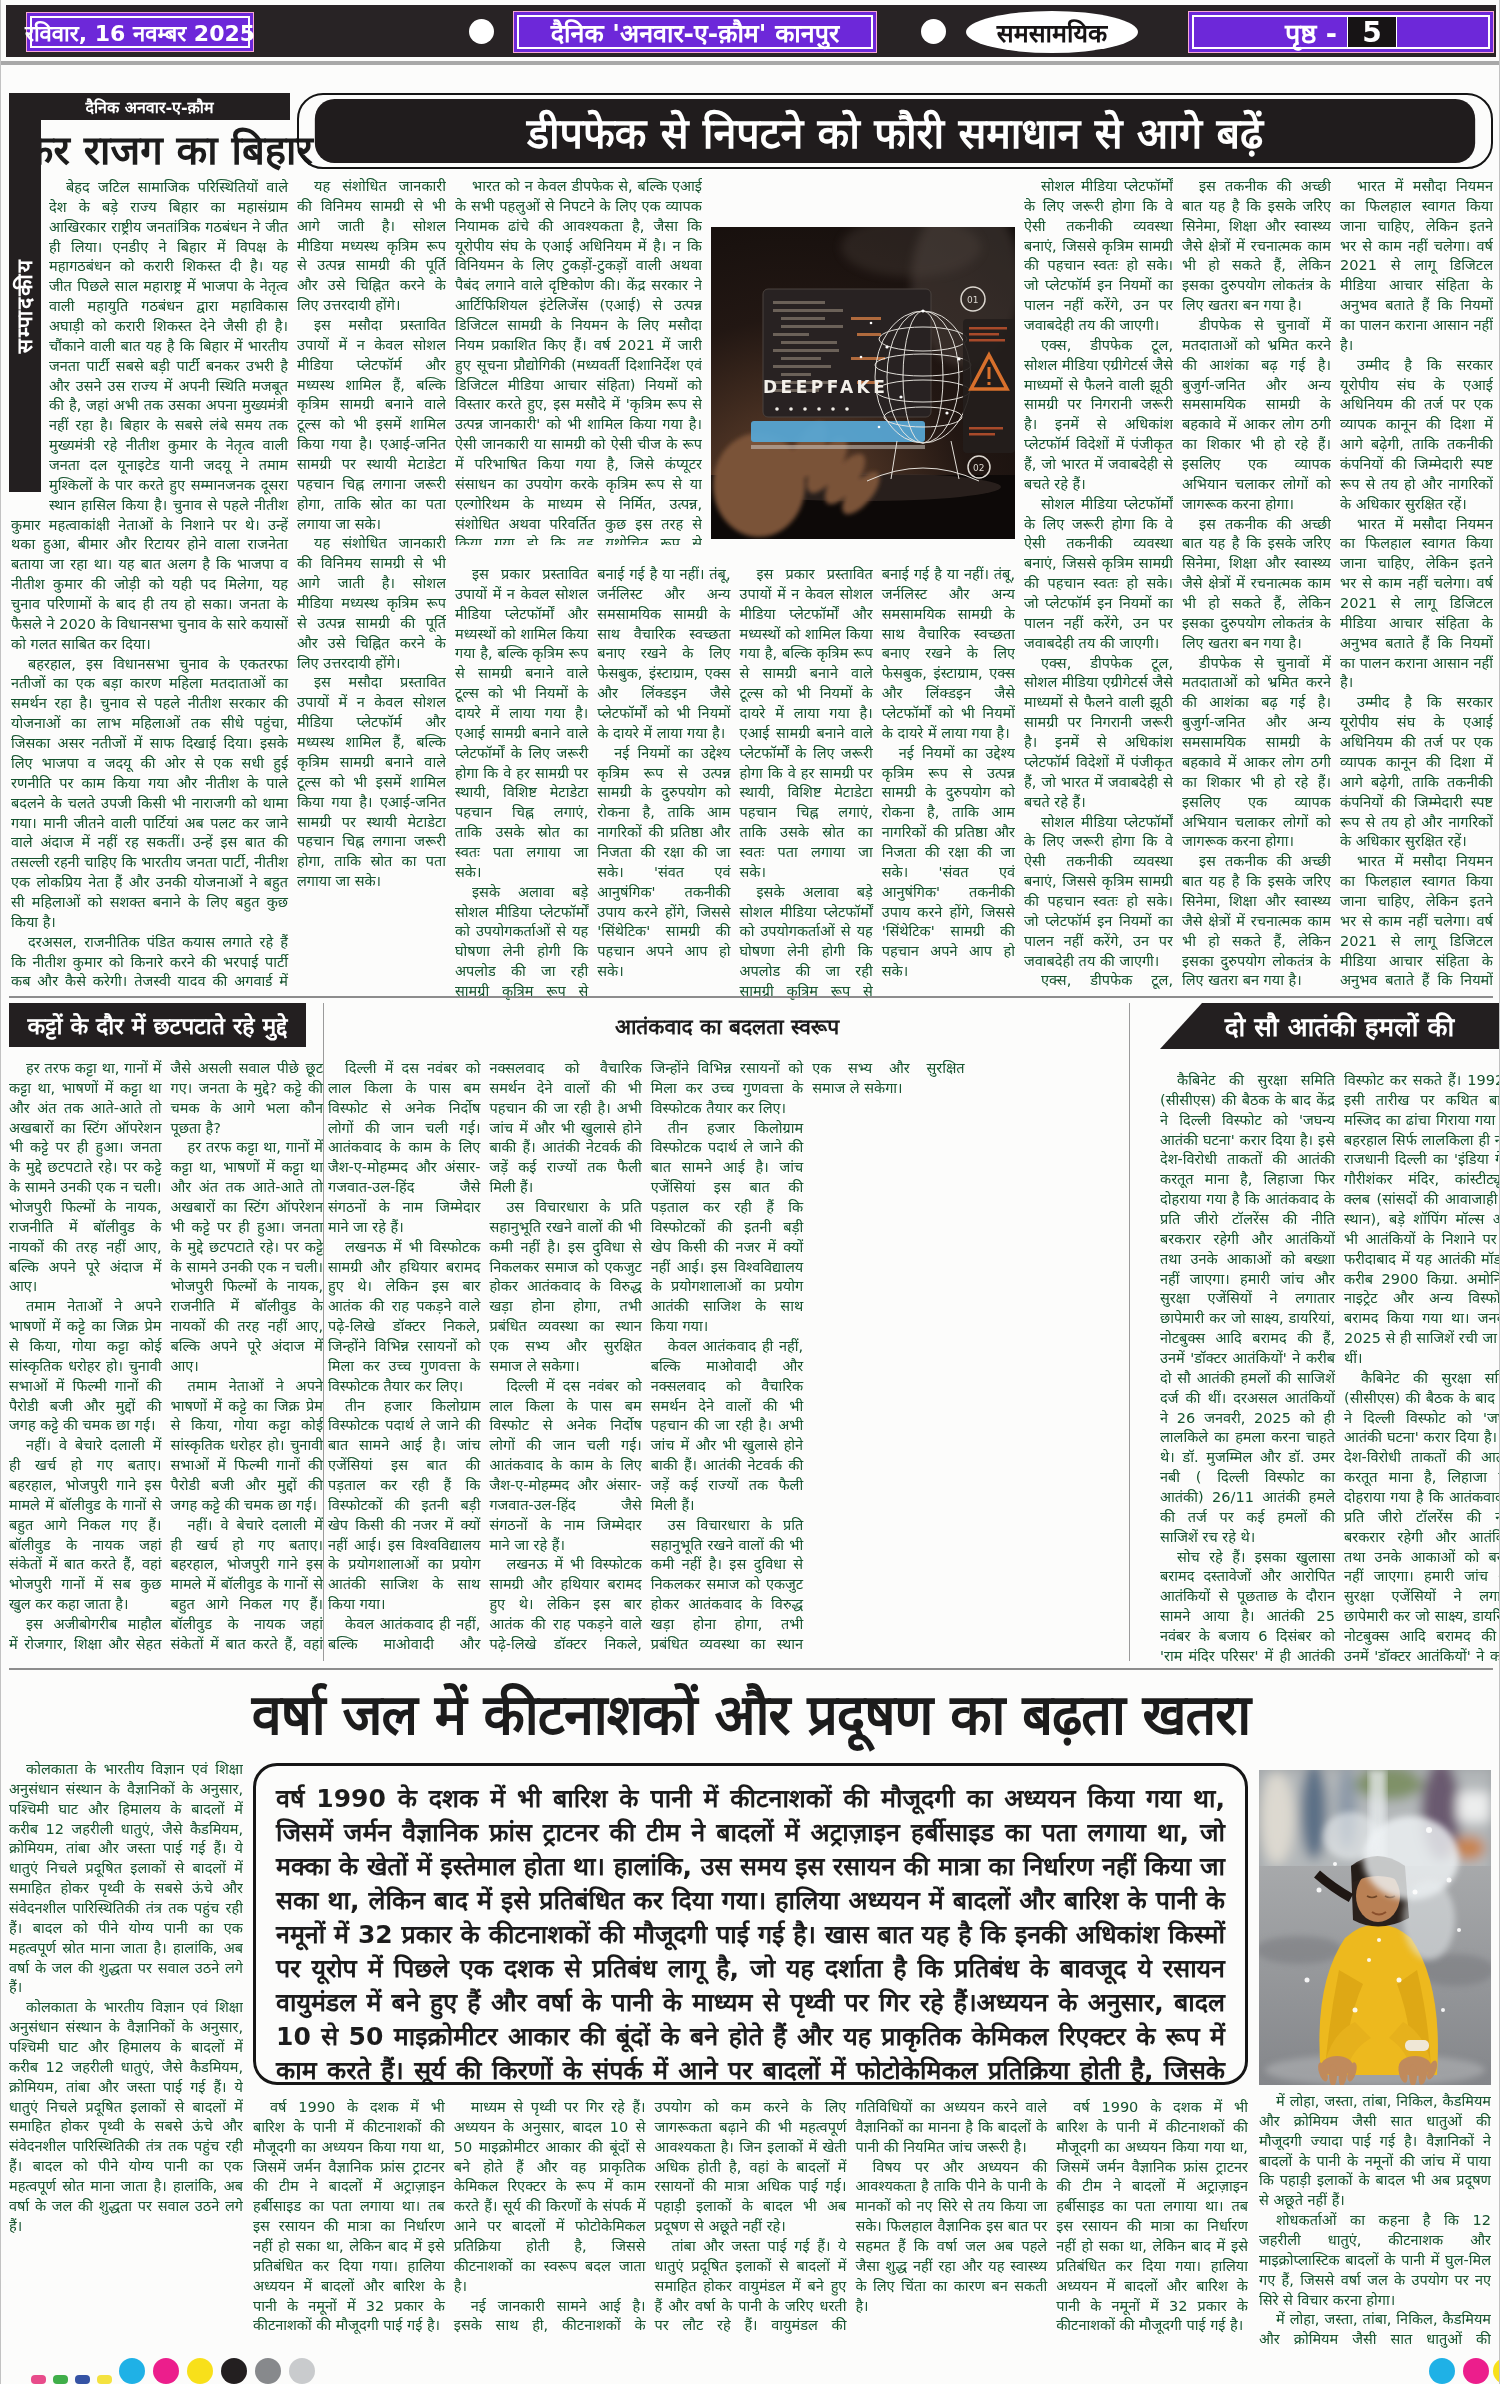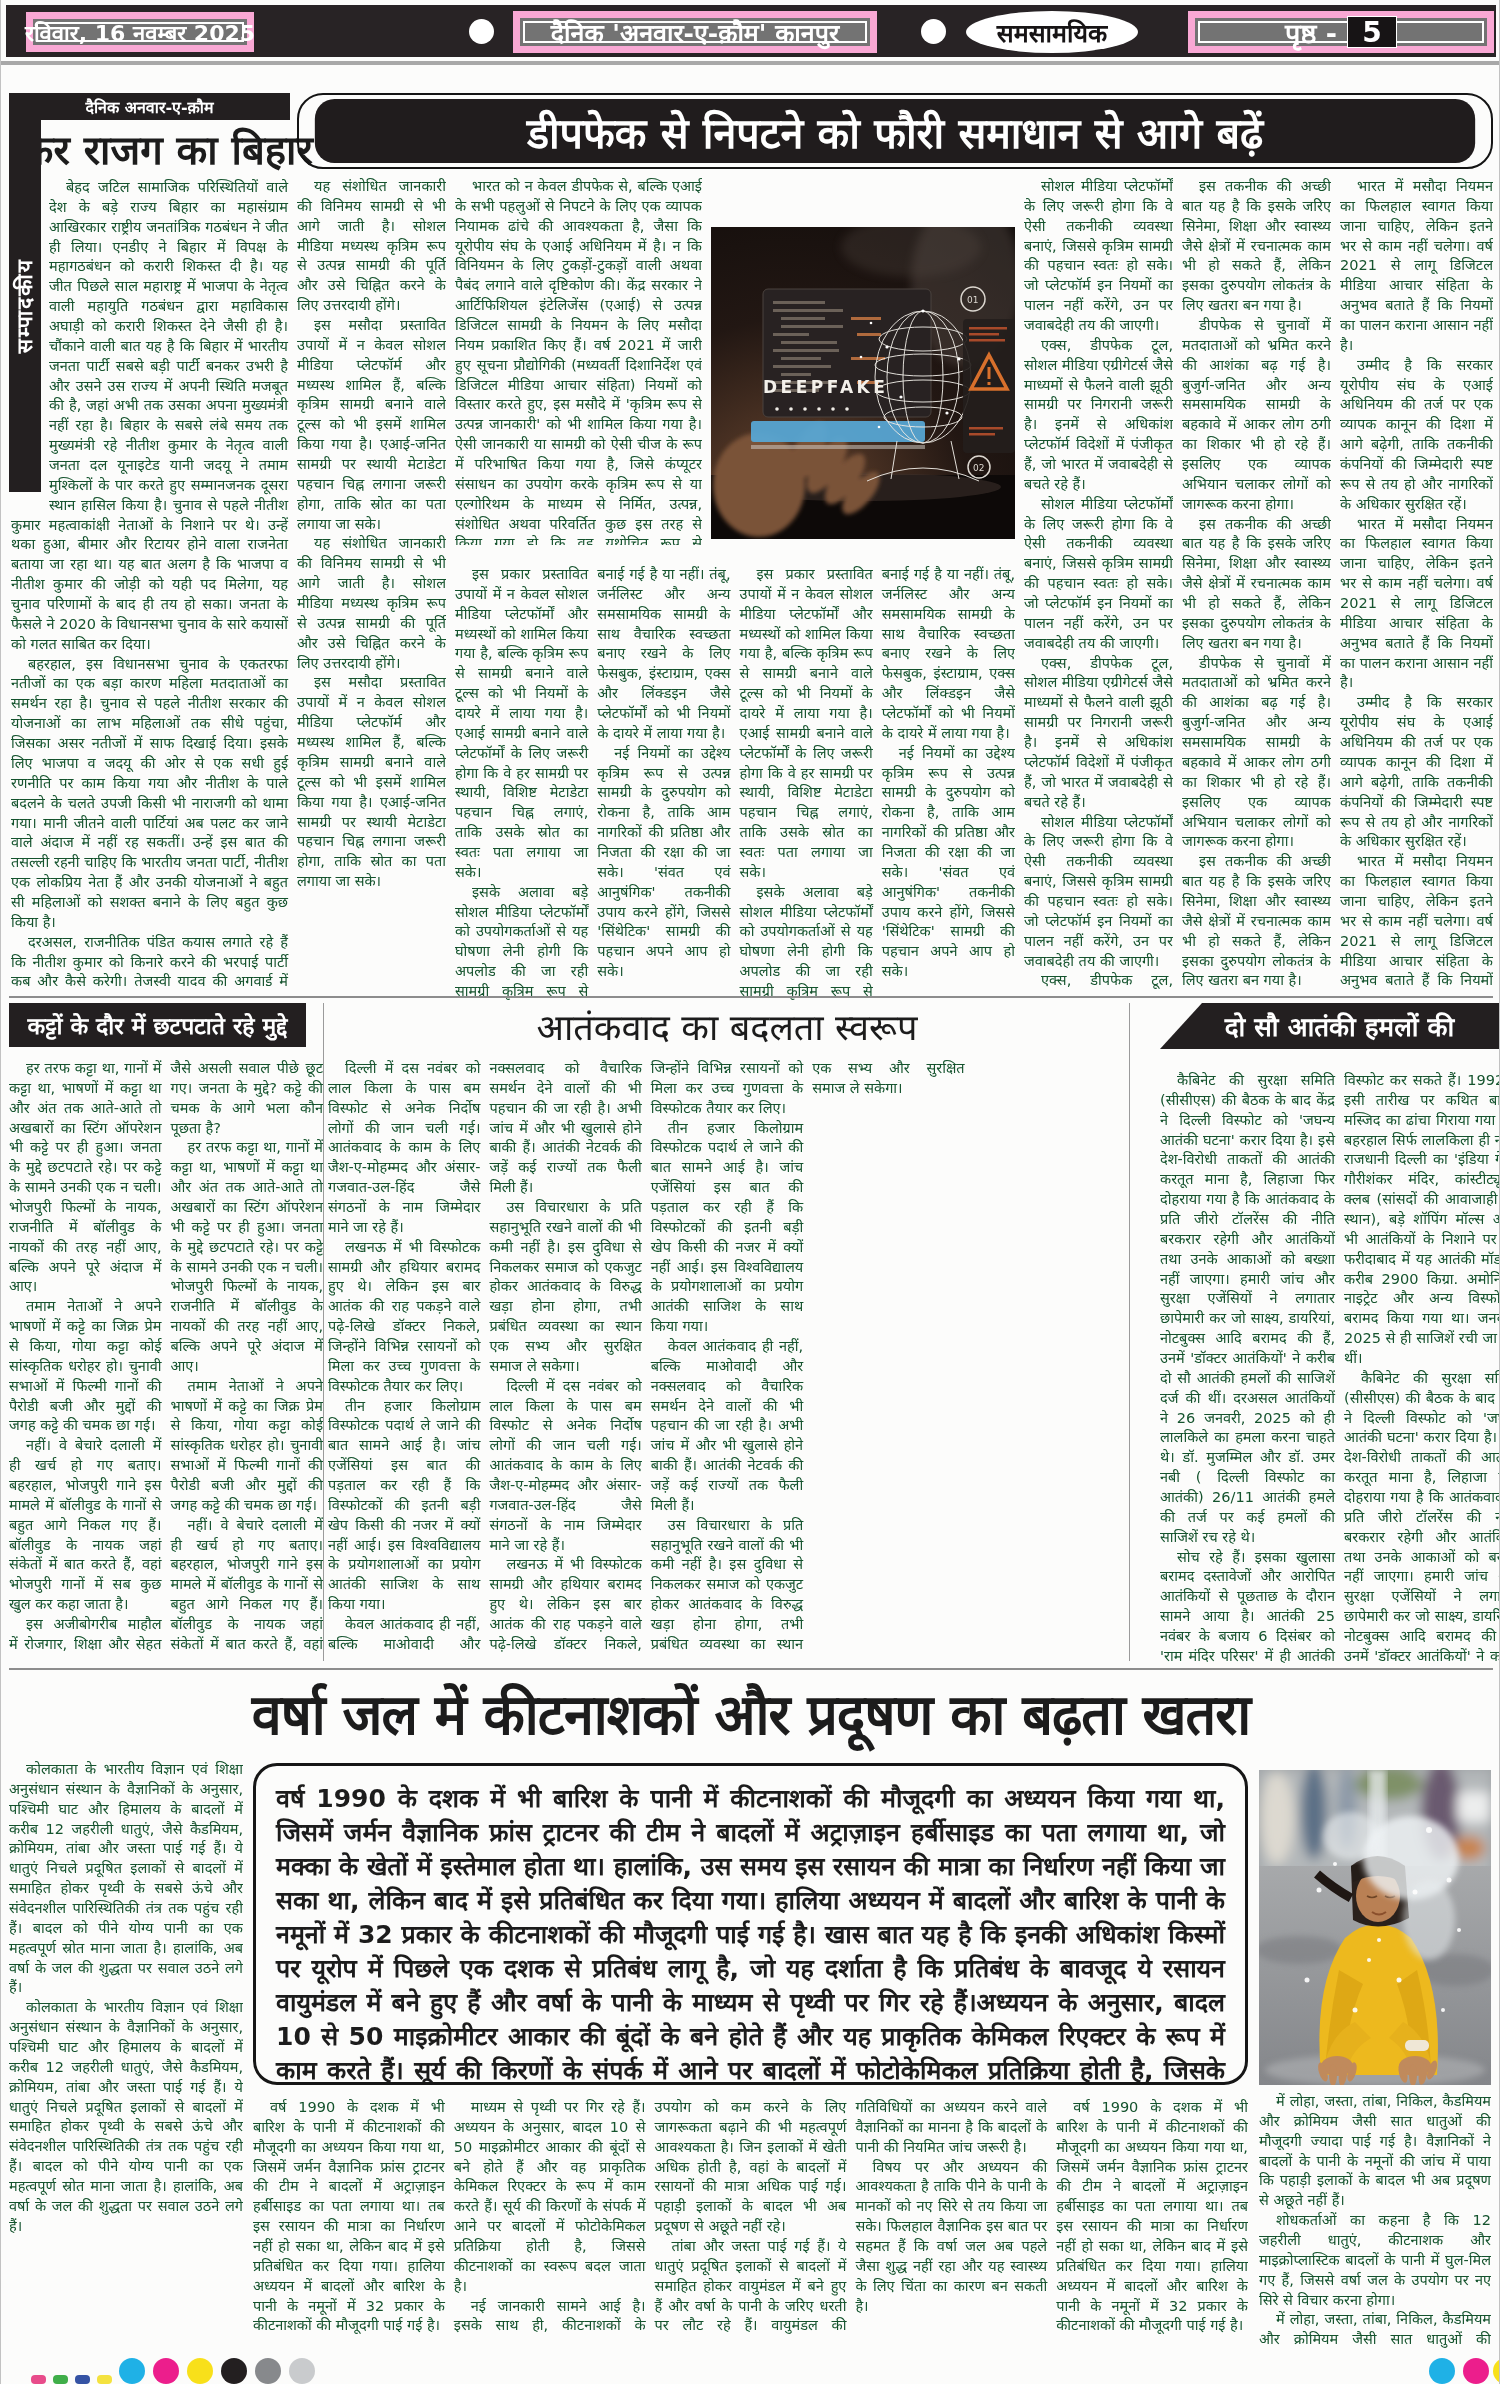--- a/index.html
+++ b/index.html
@@ -3,21 +3,21 @@
 <meta charset="utf-8">
 <style>
   *{margin:0;padding:0;box-sizing:border-box}
   html,body{background:#e9e9e9}
   .page{position:relative;width:1500px;height:2384px;background:#fcfcfb;overflow:hidden;
         font-family:"DejaVu Sans","Liberation Sans",sans-serif;color:#1c1c1c;
         border-left:1px solid #c2c2c2;border-right:1px solid #c2c2c2;margin:0 auto}
   .abs{position:absolute}
   
   .header{left:5px;top:5px;width:1490px;height:52px;background:#282325}
-  .hbox{position:absolute;border:7px solid #f9a8d4;padding:3px;background:#737373}
+  .hbox{position:absolute;border:1px solid #f9a8d4;padding:3px;background:#6d28d9}
   .hbox-inner{border:2px solid #fff;height:100%;display:flex;align-items:center;justify-content:center;
               color:#fff;font-weight:bold;white-space:nowrap}
   .hdot{position:absolute;width:25px;height:25px;border-radius:50%;background:#fff;top:14px}
   .section-ellipse{position:absolute;background:#fff;border-radius:50%;display:flex;align-items:center;
               justify-content:center;color:#171415;font-weight:bold}
   .pgnum{display:inline-flex;align-items:center;justify-content:center;margin-left:10px;width:50px;height:32px;
          background:#171415;border:1px solid #fff;font-size:28px}
   .rule-under-header{left:0;top:61px;width:1500px;height:4px;background:#a8a8a8}
   
   .btxt{font-size:14.5px;line-height:1.37;text-align:justify;overflow:hidden;color:#14532d}
@@ -53,21 +53,21 @@
   .df-colD,.df-colE{width:150px;height:814px}
   .df-colF{width:154px;height:814px}
   
   .mid-art{position:absolute;top:1003px}
   .bar-head{background:#231f20;color:#fff;font-weight:bold;display:flex;align-items:center;justify-content:center;white-space:nowrap}
   .katta{left:8px;width:314px}
   .katta .bar-head{width:297px;height:44px;font-size:23px}
   .katta-body{margin-top:12px;height:600px;column-count:2}
   .terror{left:327px;width:798px}
   .terror-head{height:46px;display:flex;align-items:center;justify-content:center;
-      font-size:36px;font-weight:normal;white-space:nowrap}
+      font-size:21px;font-weight:bold;white-space:nowrap}
   .terror-body{margin-top:10px;height:600px;column-count:5}
   .attacks{left:1159px;width:359px}
   .attacks .bar-head{height:46px;font-size:26px;clip-path:polygon(42px 0,100% 0,100% 100%,0 100%)}
   .attacks-body{margin-top:22px;height:600px;column-count:2}
   
   .rain-head{left:8px;top:1676px;width:1484px;height:72px;display:flex;align-items:center;justify-content:center;
       font-size:56px;font-weight:bold;white-space:nowrap;transform:scaleX(.96);letter-spacing:-1px}
   .rain-left{left:8px;top:1760px;width:234px;height:590px}
   .rain-intro{left:252px;top:1763px;width:995px;height:322px;border:3px solid #161616;border-radius:24px;
       padding:16px 20px;font-size:25px;font-weight:bold;line-height:1.36;text-align:justify;overflow:hidden}

